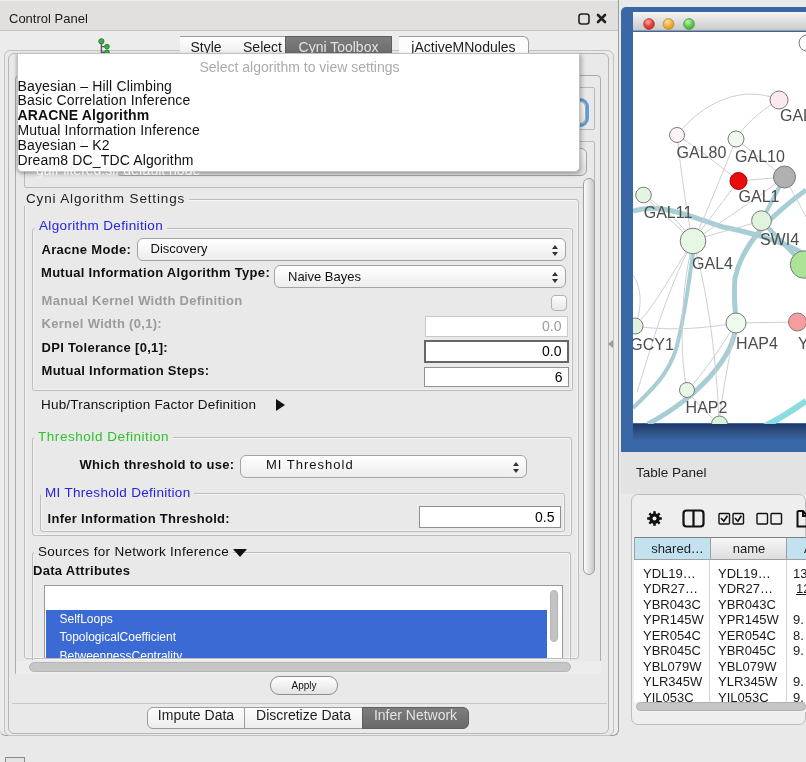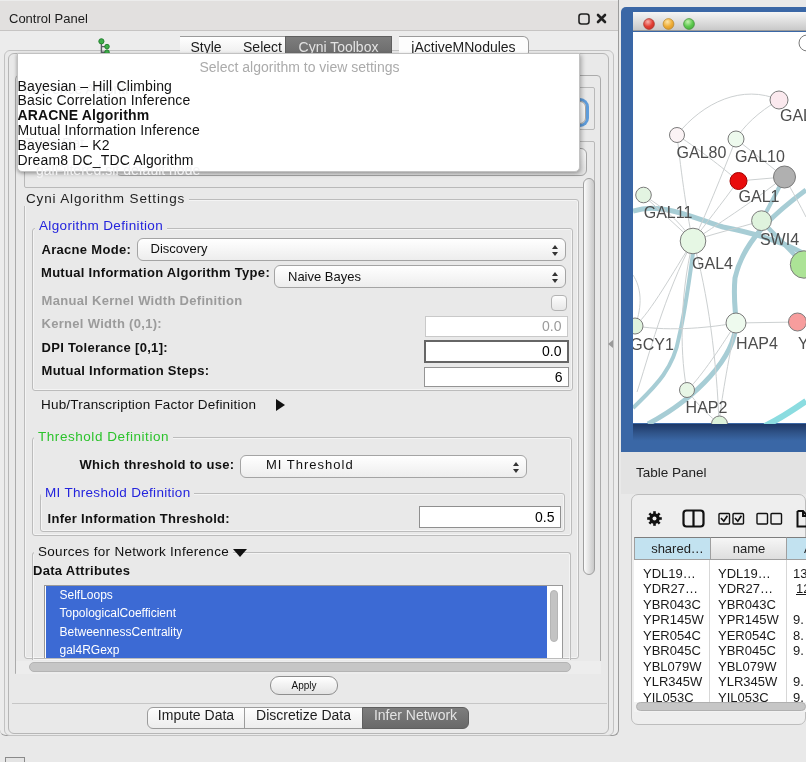--- a/index.html
+++ b/index.html
@@ -38,21 +38,21 @@
   height:24px; font-size:13px; color:#111; }
 .combo .ct { position:absolute; left:15px; top:4px; }
 .arrows { position:absolute; right:6px; top:6px; width:7px; height:11px; }
 .arrows:before { content:""; position:absolute; left:0; top:0; border:3.5px solid transparent; border-bottom:4.5px solid #333; border-top:none; }
 .arrows:after { content:""; position:absolute; left:0; bottom:0; border:3.5px solid transparent; border-top:4.5px solid #333; border-bottom:none; }
 
 .field { background:#fff; font-size:14px; text-align:right; padding-right:5px; }
 
 
 .selrow { left:1px; width:501px; height:18.4px; background:#3c6ad4; color:#fff; font-size:12px;
-  padding-left:13.5px; line-height:18px; white-space:nowrap; }
+  padding-left:13.5px; line-height:18px; white-space:nowrap;margin-top:24px; }
 
 
 .vthumb { background:linear-gradient(90deg,#fbfbfb,#c9c9c9); border:1px solid #9f9f9f; border-radius:6px; }
 .hthumb { background:linear-gradient(#fbfbfb,#c9c9c9); border:1px solid #9f9f9f; border-radius:6px; }
 
 
 #popup { left:17px; top:53px; width:563px; height:119px; background:#fff;
   border:1px solid #c2c2c2; border-radius:0 0 5px 5px; box-shadow:1.5px 2px 4px rgba(0,0,0,.25), -1px 1px 3px rgba(0,0,0,.12); }
 .pitem { left:-0.5px; font-size:14px; color:#111; white-space:nowrap; letter-spacing:0.15px; }
 

